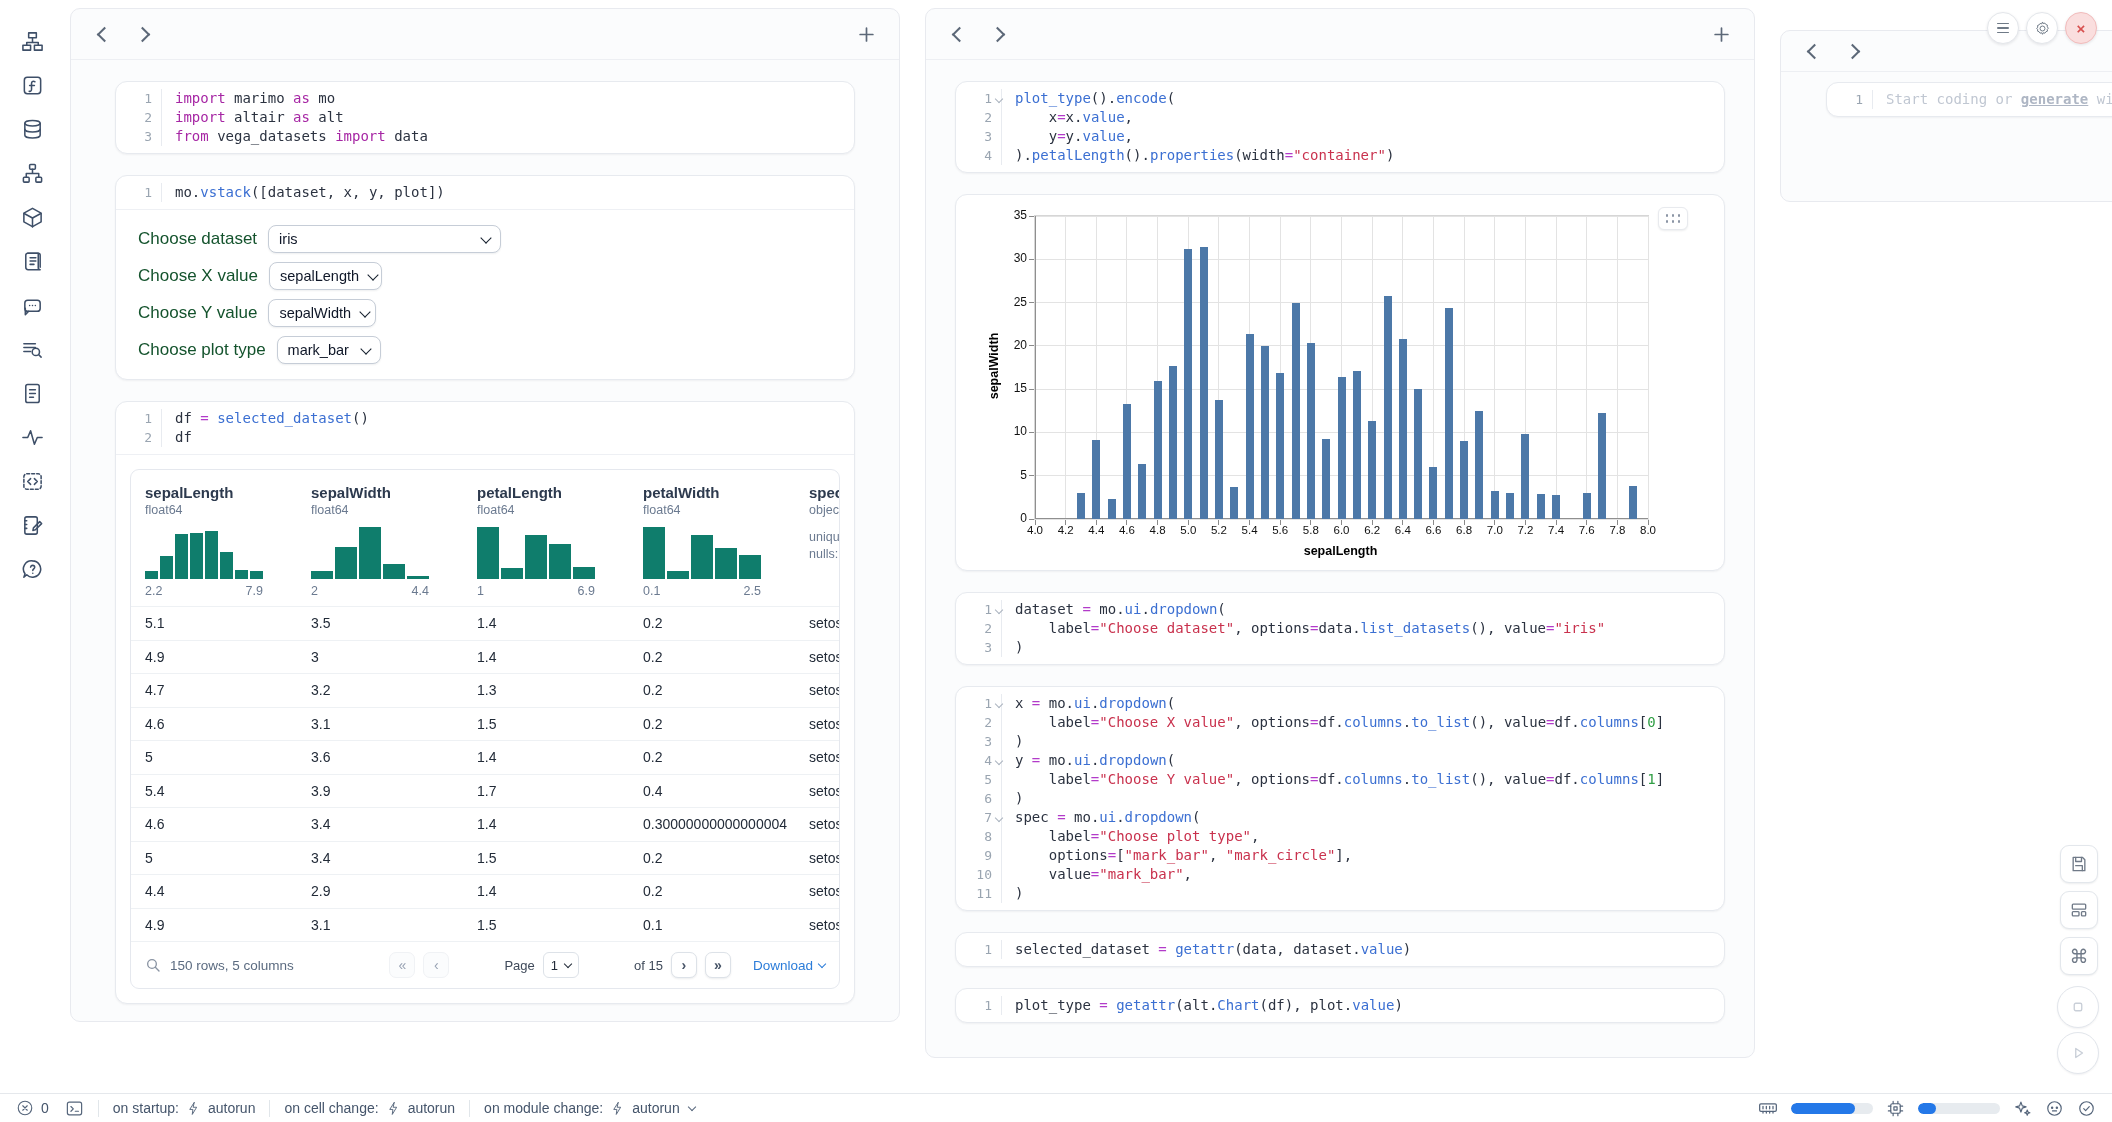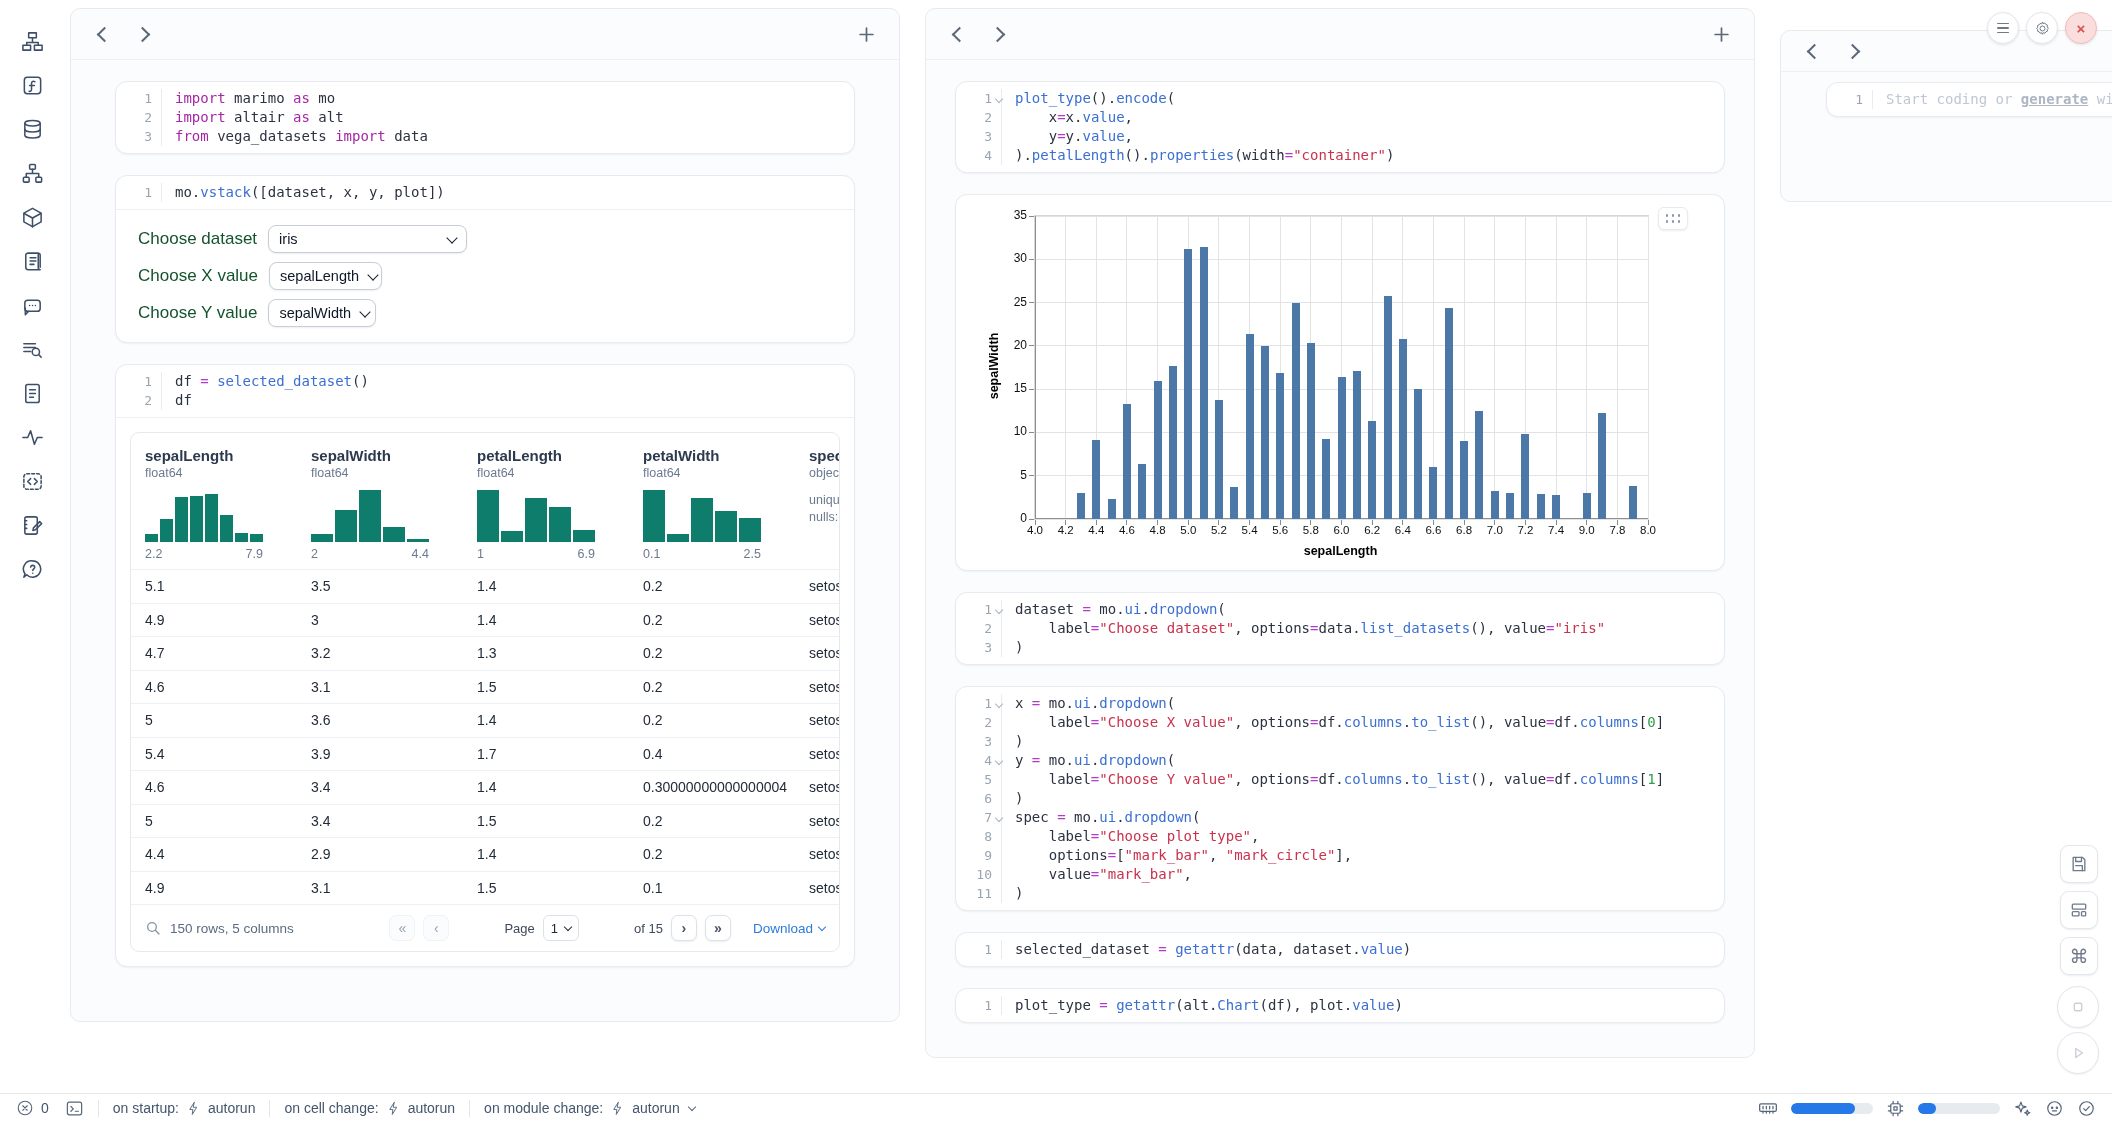--- a/index.html
+++ b/index.html
@@ -245,36 +245,43 @@
     <div class="cell">
       <div class="code">
           <div class="cl">
             <span class="ln">1</span>
             <span class="src"><span class="tk-p">mo.</span><span class="tk-f">vstack</span><span class="tk-p">([dataset, x, y, plot])</span></span>
           </div>
         </div>
       <div class="out form">
         <div class="frow">
           <span class="flabel">Choose dataset</span>
-          <span class="sel" style="width:199px">
+          <span class="sel" style="width:233px">
             <span>iris</span>
             <i class="car"></i>
           </span>
         </div>
         <div class="frow">
           <span class="flabel">Choose X value</span>
           <span class="sel" style="width:113px">
             <span>sepalLength</span>
             <i class="car"></i>
           </span>
         </div>
         <div class="frow">
           <span class="flabel">Choose Y value</span>
           <span class="sel" style="width:108px">
             <span>sepalWidth</span>
+            <i class="car"></i>
+          </span>
+        </div>
+        <div class="frow">
+          <span class="flabel">Choose plot type</span>
+          <span class="sel" style="width:104px">
+            <span>mark_bar</span>
             <i class="car"></i>
           </span>
         </div>
       </div>
     </div>
 
     <div class="cell">
       <div class="code">
           <div class="cl">
             <span class="ln">1</span>
@@ -545,21 +552,21 @@
           <i class="tickx" style="left:459.3px"></i>
           <div class="xlab" style="left:439.8px">7.0</div>
           <i class="gv" style="left:489.9px"></i>
           <i class="tickx" style="left:489.9px"></i>
           <div class="xlab" style="left:470.4px">7.2</div>
           <i class="gv" style="left:520.6px"></i>
           <i class="tickx" style="left:520.6px"></i>
           <div class="xlab" style="left:501.1px">7.4</div>
           <i class="gv" style="left:551.2px"></i>
           <i class="tickx" style="left:551.2px"></i>
-          <div class="xlab" style="left:531.7px">9.0</div>
+          <div class="xlab" style="left:531.7px">7.6</div>
           <i class="gv" style="left:581.9px"></i>
           <i class="tickx" style="left:581.9px"></i>
           <div class="xlab" style="left:562.4px">7.8</div>
           <i class="gv" style="left:612.5px"></i>
           <i class="tickx" style="left:612.5px"></i>
           <div class="xlab" style="left:593.0px">8.0</div>
           <i class="gh" style="top:302.5px"></i>
           <i class="ticky" style="top:302.5px"></i>
           <div class="ylab" style="top:295.0px">0</div>
           <i class="gh" style="top:259.2px"></i>

